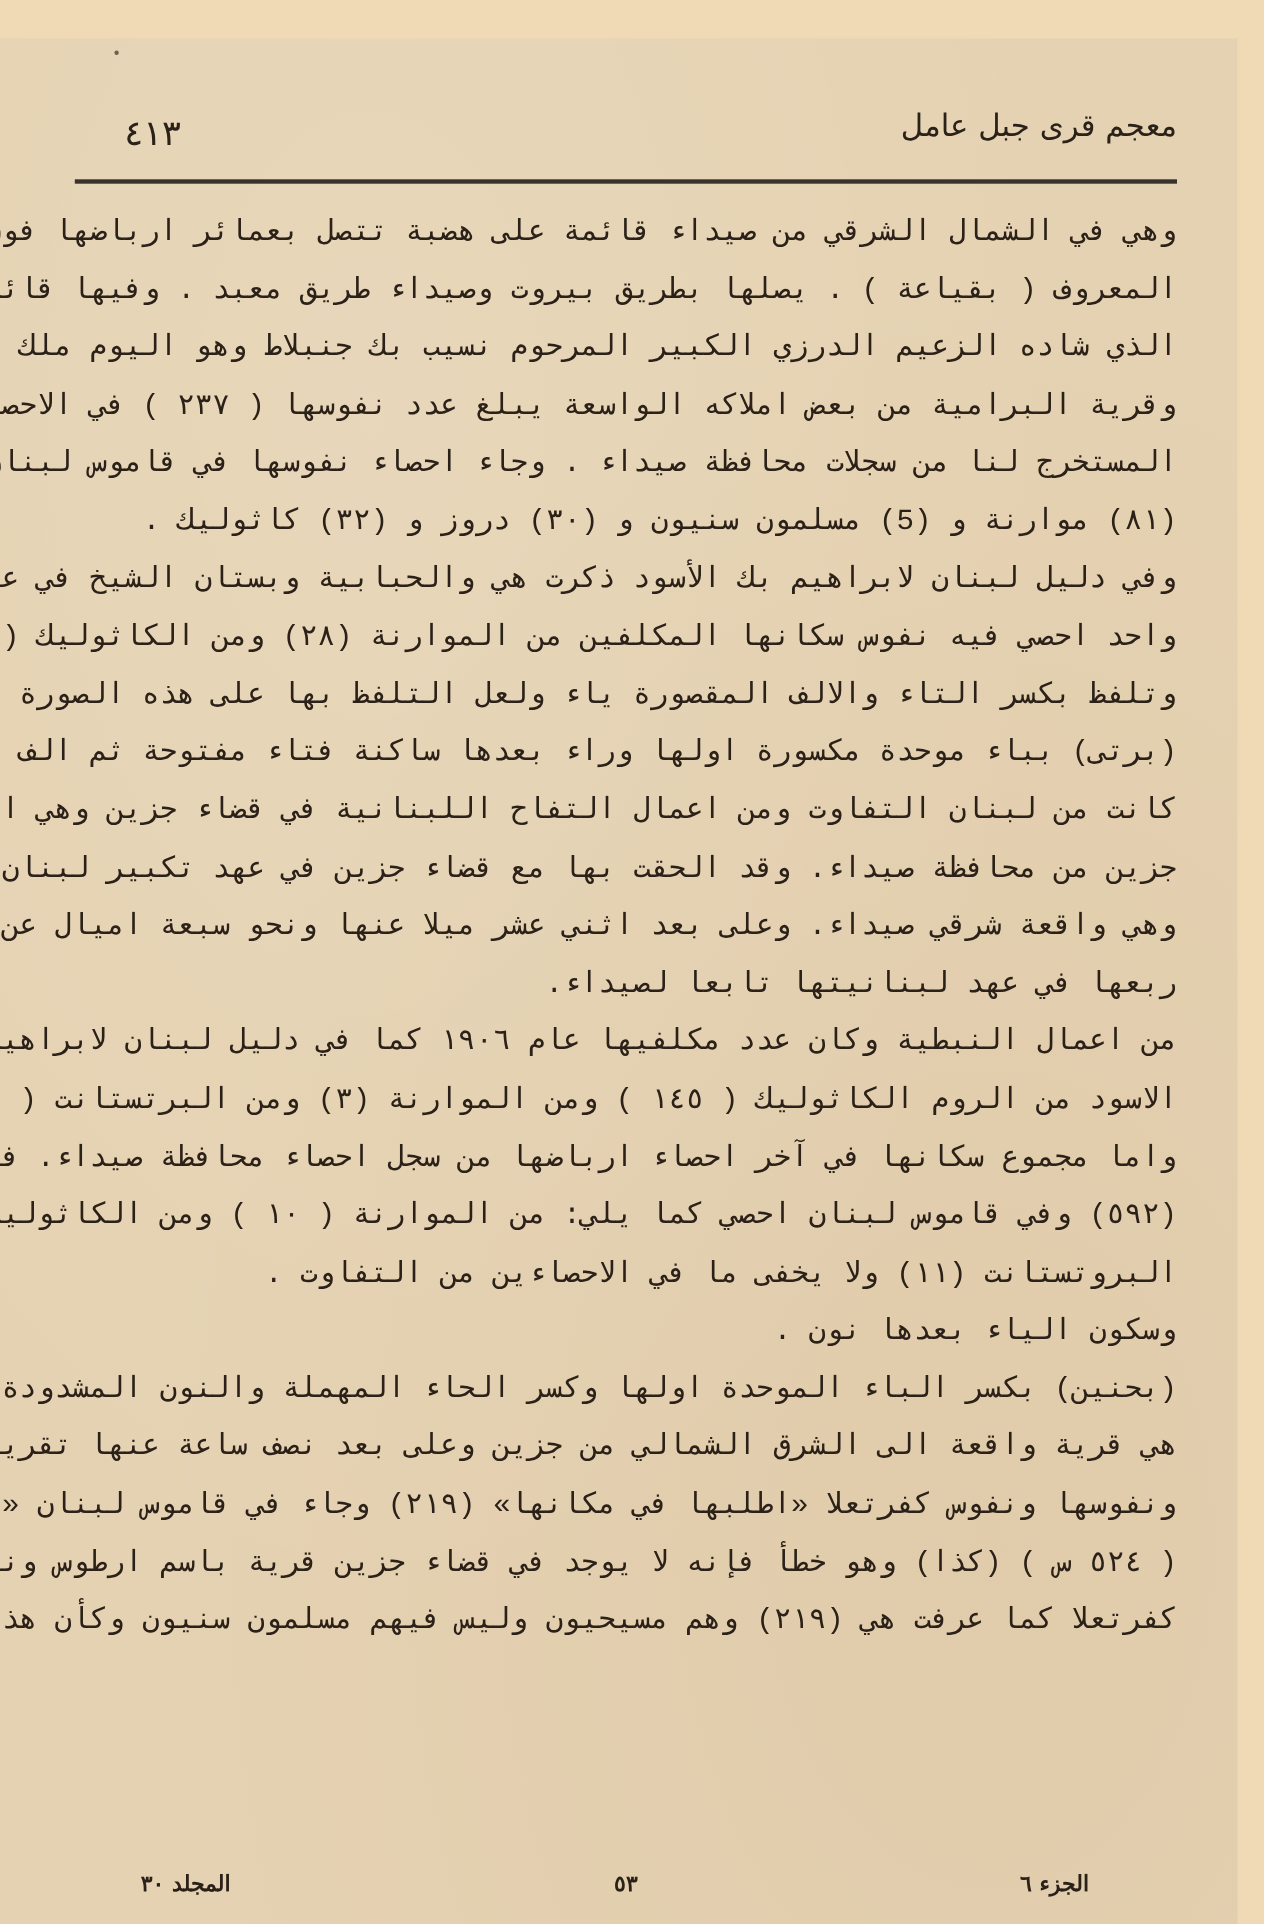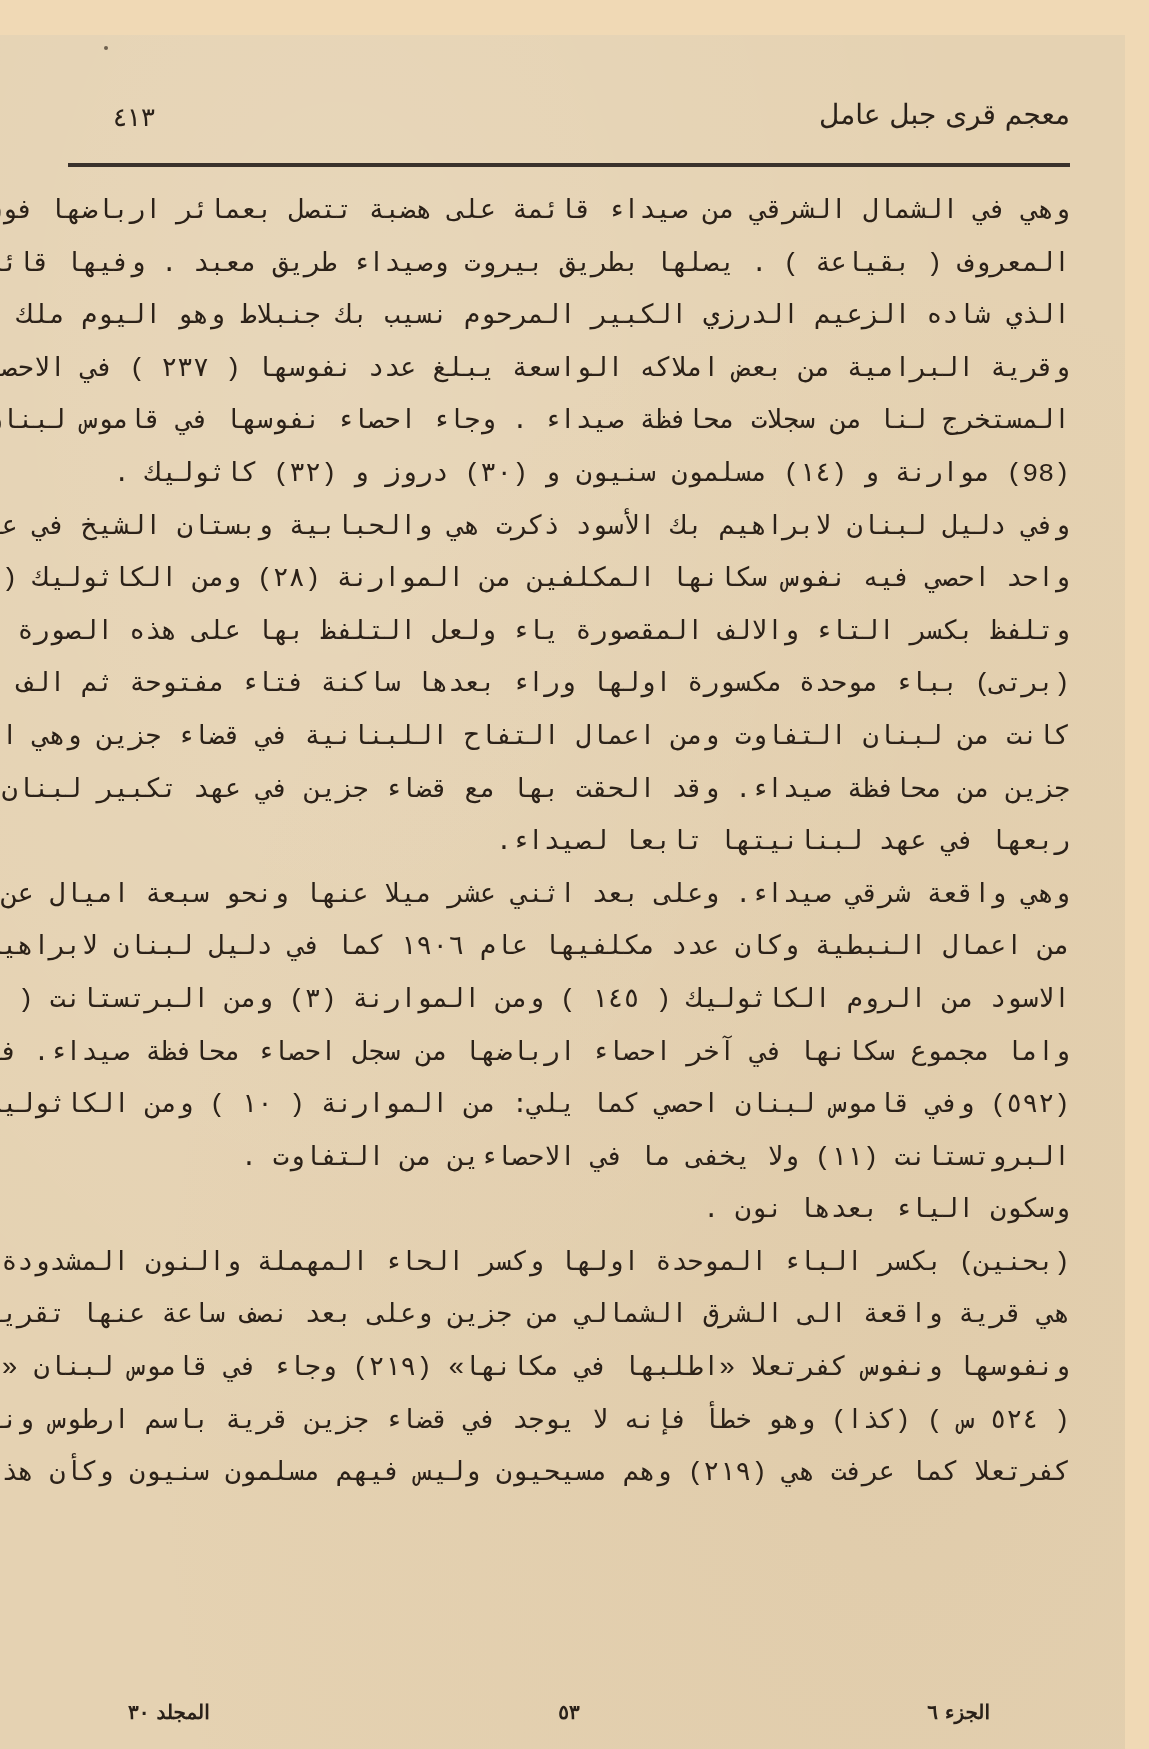--- a/index.html
+++ b/index.html
@@ -39,21 +39,21 @@
       right: 0;
       top: 8px;
       text-align: right;
       font-size: 28px;
       color: #2a2119;
     }
     .header .page-num {
       position: absolute;
       left: 45px;
       top: 12px;
-      font-size: 26px;
+      font-size: 32px;
       color: #2a2119;
       direction: ltr;
     }
     .rule {
       position: absolute;
       left: 68px;
       top: 128px;
       width: 1002px;
       height: 4px;
       background: #3a322c;
@@ -132,29 +132,29 @@
   </div>
 
   <div class="rule"></div>
 
   <div class="body-text">
     <span class="line">وهي في الشمال الشرقي من صيداء قائمة على هضبة تتصل بعمائر ارباضها فوق المكان الاثري</span>
     <span class="line">المعروف ( بقياعة ) . يصلها بطريق بيروت وصيداء طريق معبد . وفيها قائم الصرح الجميل</span>
     <span class="line">الذي شاده الزعيم الدرزي الكبير المرحوم نسيب بك جنبلاط وهو اليوم ملك لابن اخيه حكمة بك</span>
     <span class="line">وقرية البرامية من بعض املاكه الواسعة يبلغ عدد نفوسها ( ٢٣٧ ) في الاحصاء الأخير</span>
     <span class="line">المستخرج لنا من سجلات محافظة صيداء . وجاء احصاء نفوسها في قاموس لبنان كما يلي :</span>
-    <span class="line short">(98) موارنة و (١٤) مسلمون سنيون و (٣٠) دروز و (٣٢) كاثوليك .</span>
+    <span class="line short">(٨١) موارنة و (5) مسلمون سنيون و (٣٠) دروز و (٣٢) كاثوليك .</span>
     <span class="line">وفي دليل لبنان لابراهيم بك الأسود ذكرت هي والحبابية وبستان الشيخ في عنوان</span>
     <span class="line short">واحد احصي فيه نفوس سكانها المكلفين من الموارنة (٢٨) ومن الكاثوليك (٨) .</span>
     <span class="line">وتلفظ بكسر التاء والالف المقصورة ياء ولعل التلفظ بها على هذه الصورة اقرب الى الإمالة</span>
     <span class="line">(برتى) بباء موحدة مكسورة اولها وراء بعدها ساكنة فتاء مفتوحة ثم الف مقصورة .</span>
     <span class="line">كانت من لبنان التفاوت ومن اعمال التفاح اللبنانية في قضاء جزين وهي اليوم من عمل</span>
     <span class="line">جزين من محافظة صيداء. وقد الحقت بها مع قضاء جزين في عهد تكبير لبنان عام ١٩٢٠ وكان</span>
+    <span class="line">وهي واقعة شرقي صيداء. وعلى بعد اثني عشر ميلا عنها ونحو سبعة اميال عن قرية كفرملكى</span>
     <span class="line short">ربعها في عهد لبنانيتها تابعا لصيداء.</span>
-    <span class="line">وهي واقعة شرقي صيداء. وعلى بعد اثني عشر ميلا عنها ونحو سبعة اميال عن قرية كفرملكى</span>
     <span class="line">من اعمال النبطية وكان عدد مكلفيها عام ١٩٠٦ كما في دليل لبنان لابراهيم بك</span>
     <span class="line short">الاسود من الروم الكاثوليك ( ١٤٥ ) ومن الموارنة (٣) ومن البرتستانت ( ١١ )</span>
     <span class="line">واما مجموع سكانها في آخر احصاء ارباضها من سجل احصاء محافظة صيداء. فهو</span>
     <span class="line">(٥٩٢) وفي قاموس لبنان احصي كما يلي: من الموارنة ( ١٠ ) ومن الكاثوليك (٢٨٥) ومن</span>
     <span class="line short">البروتستانت (١١) ولا يخفى ما في الاحصاءين من التفاوت .</span>
     <span class="line short">وسكون الياء بعدها نون .</span>
     <span class="line">(بحنين) بكسر الباء الموحدة اولها وكسر الحاء المهملة والنون المشدودة المكسورة</span>
     <span class="line">هي قرية واقعة الى الشرق الشمالي من جزين وعلى بعد نصف ساعة عنها تقريبا وفيها دير</span>
     <span class="line">ونفوسها ونفوس كفرتعلا «اطلبها في مكانها» (٢١٩) وجاء في قاموس لبنان « سكانها مع ارطوس</span>
     <span class="line">( ٥٢٤ س ) (كذا) وهو خطأ فإنه لا يوجد في قضاء جزين قرية باسم ارطوس ونفوسها ونفوس</span>

